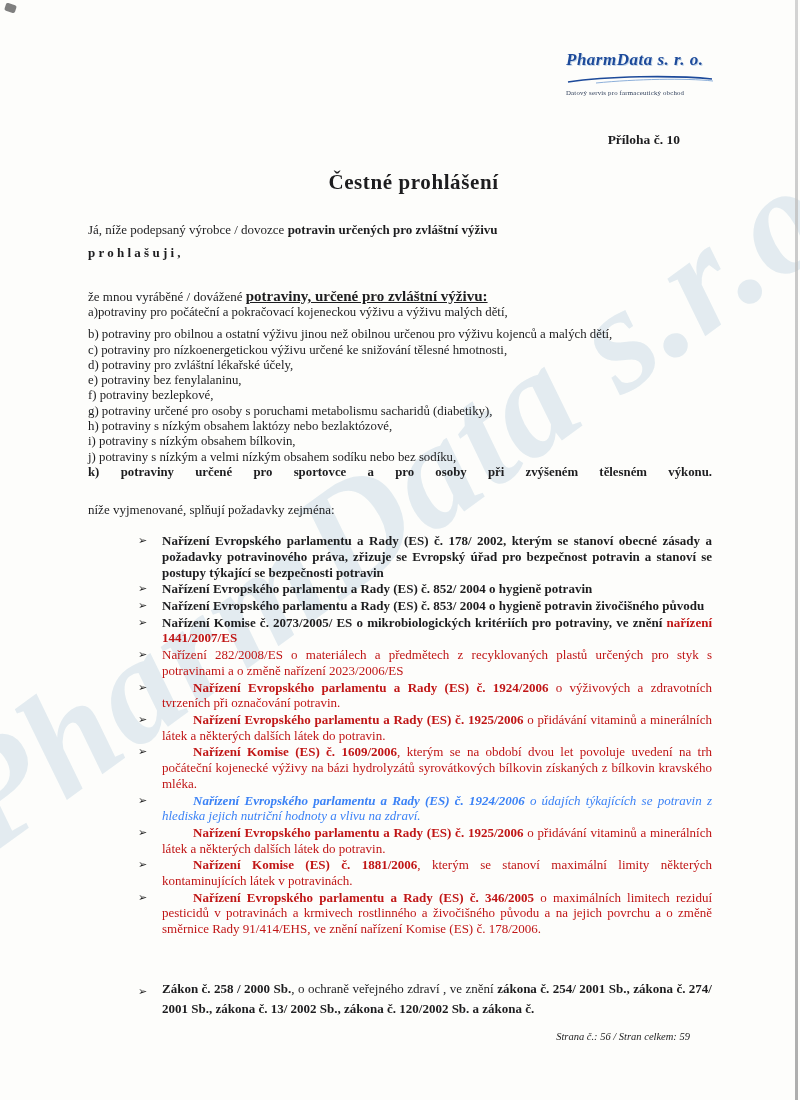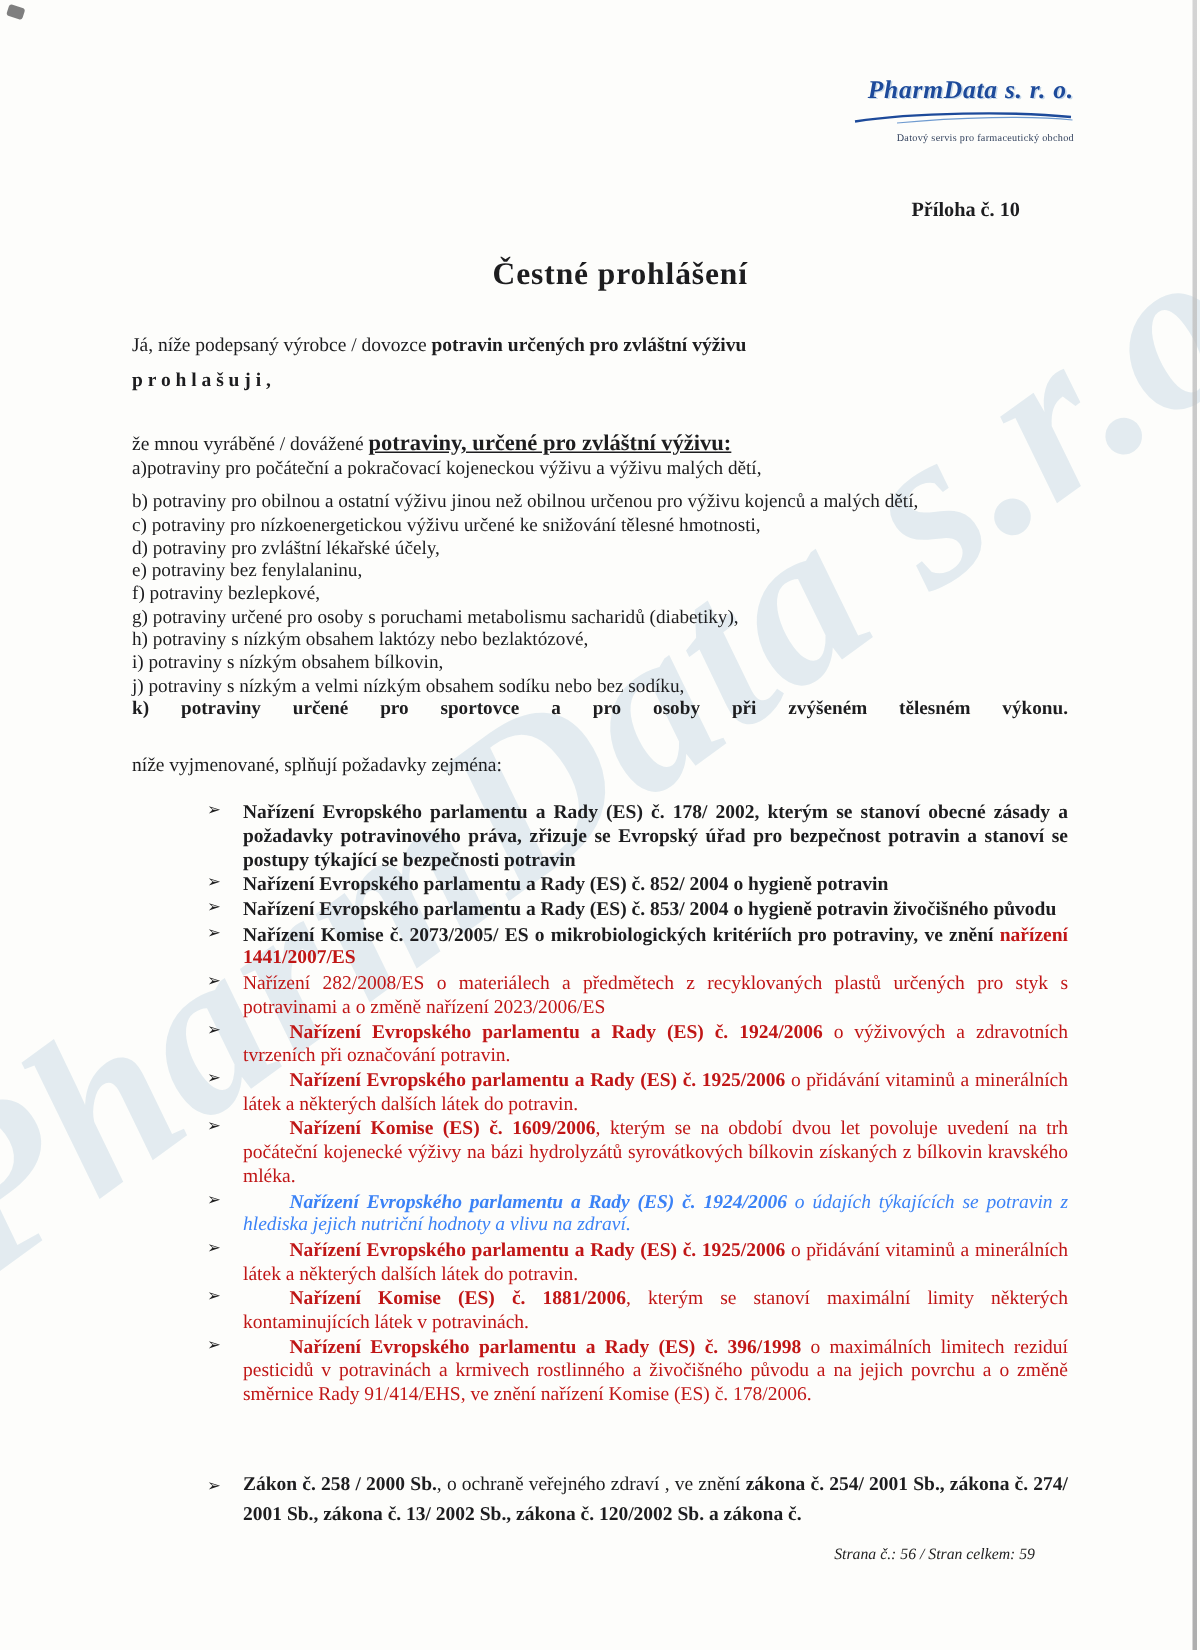--- a/index.html
+++ b/index.html
@@ -17,21 +17,21 @@
   .speck{position:absolute;left:5px;top:4px;width:11px;height:8px;background:#3c3c3c;opacity:.65;border-radius:2px;transform:rotate(18deg);}
   
   .watermark{
     position:absolute;left:50%;top:45%;
     transform:translate(-50%,-50%) rotate(-36deg);
     font-size:150px;font-style:italic;font-weight:bold;
     white-space:nowrap;opacity:.16;pointer-events:none;
     letter-spacing:2px;
   }
   
-  .logo-wrap{position:absolute;top:50px;right:84px;width:150px;text-align:right;}
+  .logo-wrap{position:absolute;top:50px;right:84px;width:150px;text-align:left;}
   .logo-text{font-size:17px;font-weight:bold;font-style:italic;letter-spacing:.5px;text-shadow:1px 1px 0 rgba(130,170,210,.45);}
   .logo-caption{font-size:6.8px;color:#31405c;margin-top:1px;letter-spacing:.2px;}
   
   .attachment{position:absolute;top:132px;right:120px;font-weight:bold;font-size:13.5px;}
   .title{position:absolute;top:170px;left:0;right:0;text-align:center;font-size:21px;font-weight:bold;letter-spacing:.6px;margin:0;padding-left:27px;}
   
   .main{position:absolute;top:222px;left:88px;right:88px;}
   .intro1{font-size:13px;}
   .intro1 b{font-weight:bold;}
   .intro2{text-align:left;font-size:13px;font-weight:bold;margin-top:7px;}
@@ -155,21 +155,21 @@
         <span class="txt" style="color: rgb(192, 22, 22);"><span class="lead">Nařízení Evropského parlamentu a Rady (ES) č. 1925/2006</span><span>  o přidávání vitaminů a minerálních látek a některých dalších látek do potravin.</span></span>
       </div>
 
       <div class="reg">
         <span class="bullet">➢</span>
         <span class="txt" style="color: rgb(192, 22, 22);"><span class="lead">Nařízení Komise (ES) č. 1881/2006</span><span>, kterým se stanoví maximální limity některých kontaminujících látek v potravinách.</span></span>
       </div>
 
       <div class="reg">
         <span class="bullet">➢</span>
-        <span class="txt" style="color: rgb(192, 22, 22);"><span class="lead">Nařízení Evropského parlamentu a Rady (ES) č. 396/1998</span><span> o maximálních limitech reziduí pesticidů v potravinách a krmivech rostlinného a živočišného původu a na jejich povrchu a o změně směrnice Rady 91/414/EHS, ve znění nařízení Komise (ES) č. 178/2006.</span></span>
+        <span class="txt" style="color: rgb(192, 22, 22);"><span class="lead">Nařízení Evropského parlamentu a Rady (ES) č. 346/2005</span><span> o maximálních limitech reziduí pesticidů v potravinách a krmivech rostlinného a živočišného původu a na jejich povrchu a o změně směrnice Rady 91/414/EHS, ve znění nařízení Komise (ES) č. 178/2006.</span></span>
       </div>
 
     </div>
 
     <div class="law">
       <span class="bullet">➢</span>
       <span class="txt"><span class="lead">Zákon č. 258 / 2000 Sb.</span><span>, o ochraně veřejného zdraví , ve znění </span><span class="tail">zákona č. 254/ 2001 Sb., zákona č. 274/ 2001 Sb., zákona č. 13/ 2002 Sb., zákona č. 120/2002 Sb. a zákona č.</span></span>
     </div>
 
   </div>

